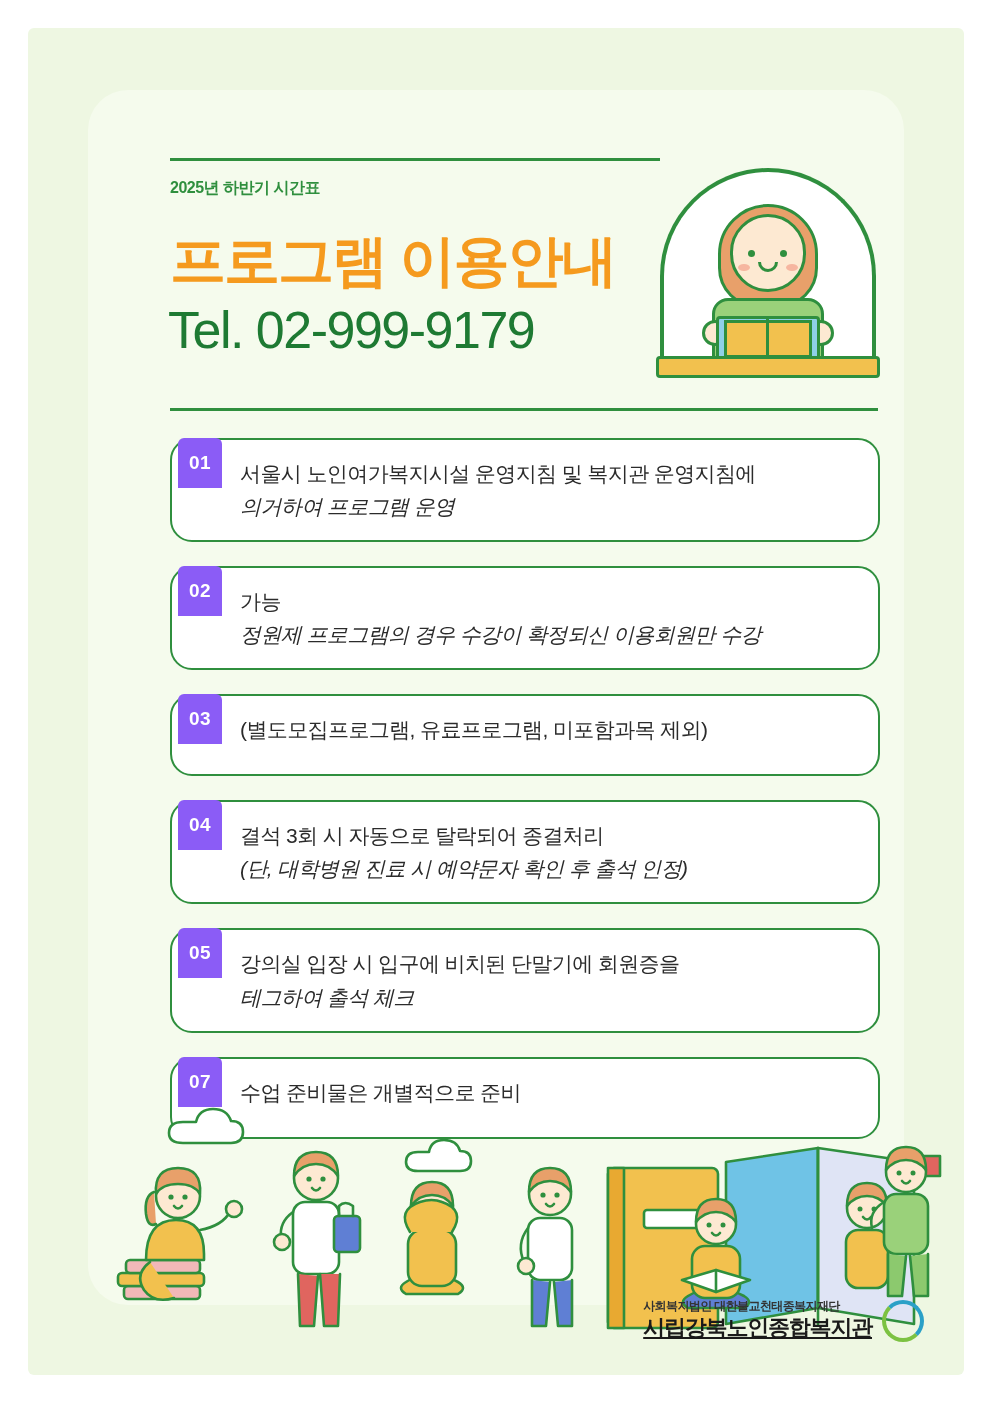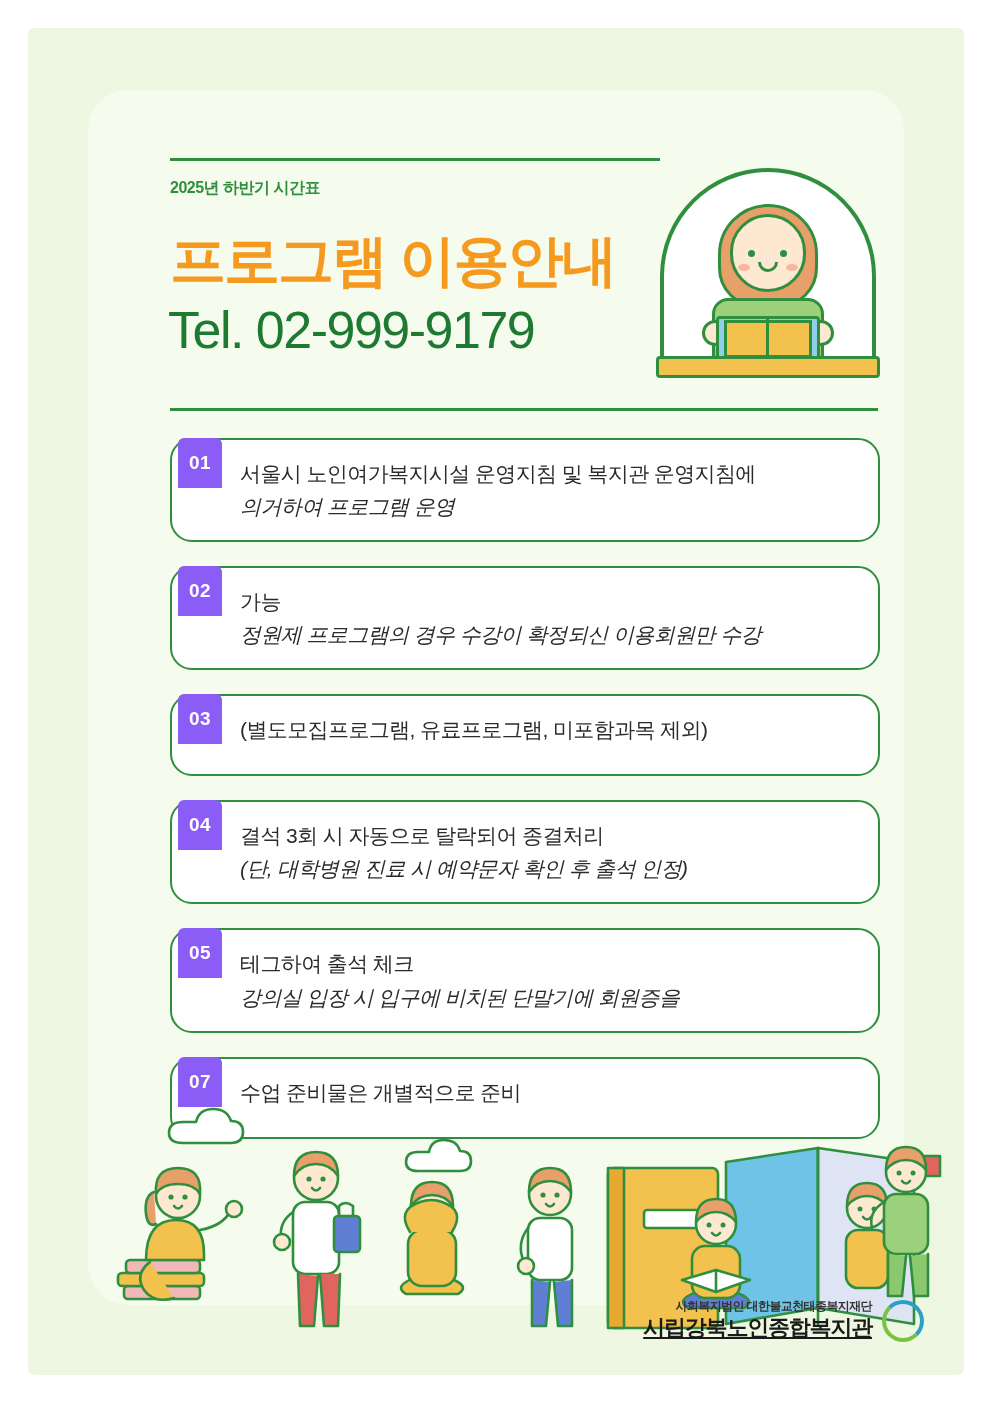--- a/index.html
+++ b/index.html
@@ -261,21 +261,21 @@
   
   .footer {
     position: absolute;
     right: 48px;
     bottom: 34px;
     display: flex;
     align-items: center;
     gap: 10px;
   }
   .footer-text {
-    text-align: right;
+    text-align: left;
     line-height: 1.25;
   }
   .footer-sub {
     font-size: 12px;
     color: #333;
     letter-spacing: -0.6px;
     font-weight: 700;
   }
   .footer-main {
     font-size: 22px;
@@ -359,22 +359,22 @@
         <div class="badge">04</div>
         <div class="bubble">
           <p>결석 3회 시 자동으로 탈락되어 종결처리</p>
           <p>(단, 대학병원 진료 시 예약문자 확인 후 출석 인정)</p>
         </div>
       </div>
 
       <div class="item">
         <div class="badge">05</div>
         <div class="bubble">
+          <p>강의실 입장 시 입구에 비치된 단말기에 회원증을</p>
           <p>테그하여 출석 체크</p>
-          <p>강의실 입장 시 입구에 비치된 단말기에 회원증을</p>
         </div>
       </div>
 
       <div class="item">
         <div class="badge">07</div>
         <div class="bubble">
           <p>수업 준비물은 개별적으로 준비</p>
         </div>
       </div>
 

